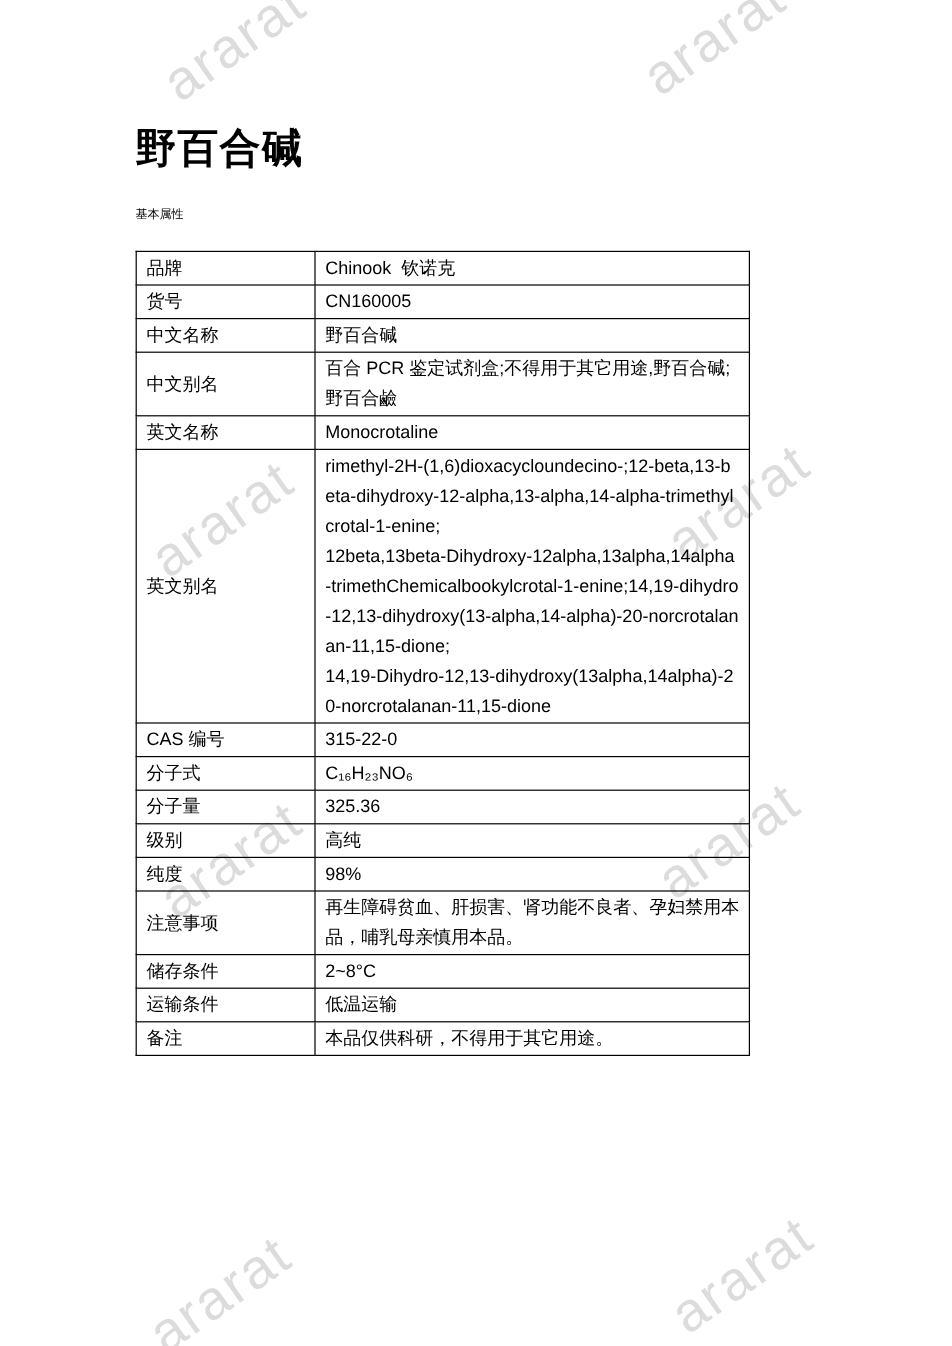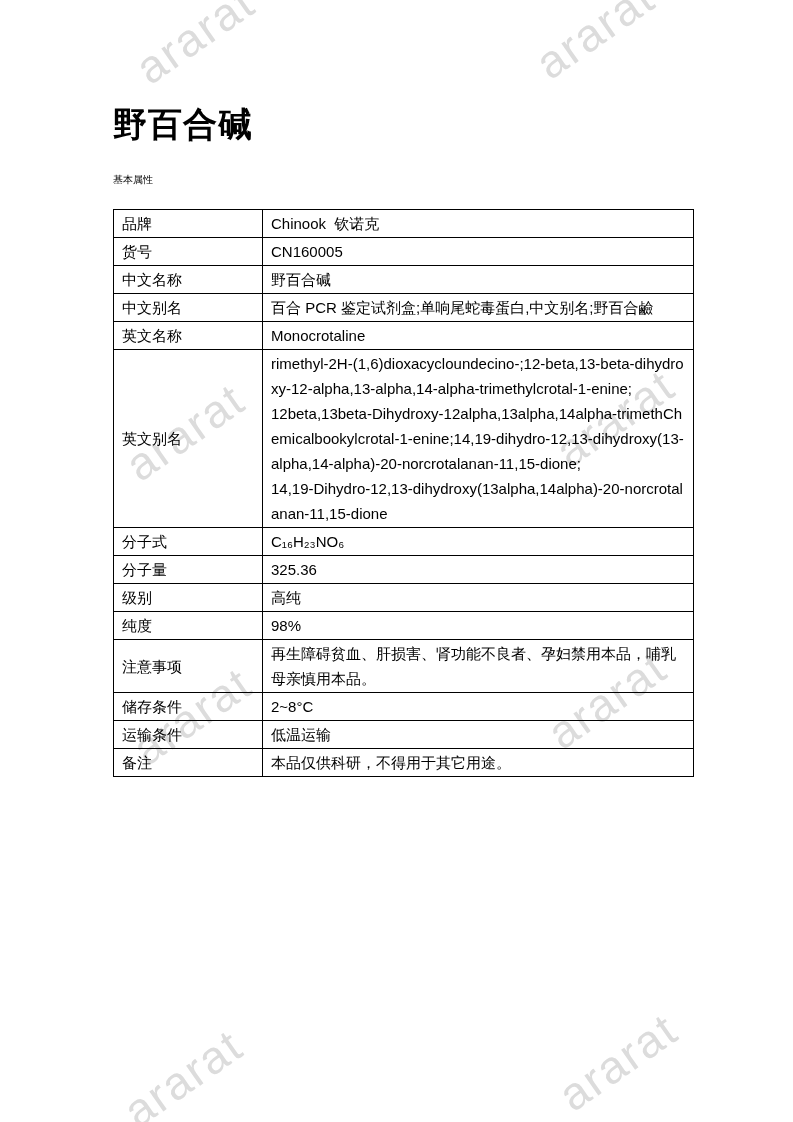--- a/index.html
+++ b/index.html
@@ -49,21 +49,21 @@
   .section-heading {
     margin: 0;
     padding-top: 24px;
     font-size: 10px;
     font-weight: normal;
     line-height: 20px;
   }
   table.props {
     margin-top: 19px;
     border-collapse: collapse;
-    width: 581px;
+    width: 512px;
     table-layout: fixed;
   }
   table.props td {
     border: 1px solid #000000;
     font-size: 15px;
     line-height: 25px;
     vertical-align: middle;
     padding: 1px 8px;
   }
   td.label {
@@ -105,31 +105,35 @@
         <tr>
           <td class="label">货号</td>
           <td class="value">CN160005</td>
         </tr>
         <tr>
           <td class="label">中文名称</td>
           <td class="value">野百合碱</td>
         </tr>
         <tr>
           <td class="label">中文别名</td>
-          <td class="value">百合 PCR 鉴定试剂盒;单响尾蛇毒蛋白,中文别名;野百合鹼</td>
+          <td class="value">百合 PCR 鉴定试剂盒;不得用于其它用途,野百合碱;野百合鹼</td>
         </tr>
         <tr>
           <td class="label">英文名称</td>
           <td class="value">Monocrotaline</td>
         </tr>
         <tr>
           <td class="label">英文别名</td>
           <td class="value">rimethyl-2H-(1,6)dioxacycloundecino-;12-beta,13-beta-dihydroxy-12-alpha,13-alpha,14-alpha-trimethylcrotal-1-enine;
 12beta,13beta-Dihydroxy-12alpha,13alpha,14alpha-trimethChemicalbookylcrotal-1-enine;14,19-dihydro-12,13-dihydroxy(13-alpha,14-alpha)-20-norcrotalanan-11,15-dione;
 14,19-Dihydro-12,13-dihydroxy(13alpha,14alpha)-20-norcrotalanan-11,15-dione</td>
+        </tr>
+        <tr>
+          <td class="label">CAS 编号</td>
+          <td class="value">315-22-0</td>
         </tr>
         <tr>
           <td class="label">分子式</td>
           <td class="value">C₁₆H₂₃NO₆</td>
         </tr>
         <tr>
           <td class="label">分子量</td>
           <td class="value">325.36</td>
         </tr>
         <tr>

